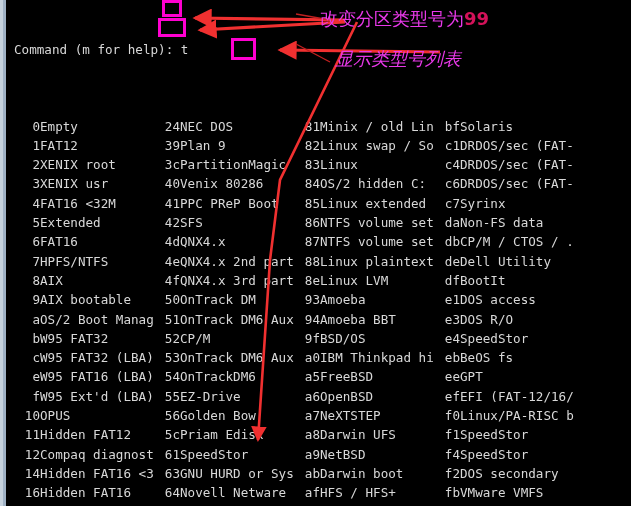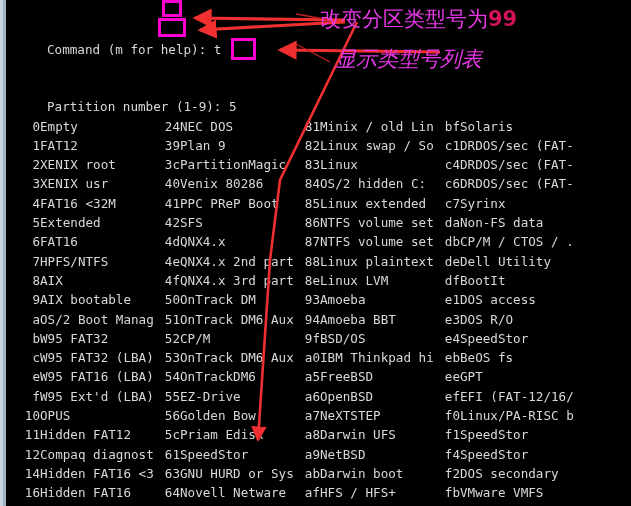--- a/index.html
+++ b/index.html
@@ -31,21 +31,21 @@
     background: #000;
     color: #d8d8d8;
     font-family: "DejaVu Sans Mono", "Liberation Mono", monospace;
     font-size: 12.6px;
     line-height: 19.3px;
     white-space: pre;
     letter-spacing: 0px;
   }
   .trow { height: 19.3px; }
 
-  #prompt-block { position: absolute; left: 8px; top: 1px; margin-left: 33px; }
+  #prompt-block { position: absolute; left: 8px; top: 1px; }
   #table-block  { position: absolute; left: 8px; top: 78px; }
   #footer-block { position: absolute; left: 8px; top: 464px; }
 
   .tbl { border-collapse: collapse; }
   .tbl td {
     padding: 0;
     font-family: "DejaVu Sans Mono", "Liberation Mono", monospace;
     font-size: 12.6px;
     line-height: 19.3px;
     color: #d8d8d8;
@@ -63,37 +63,36 @@
   }
   .hl-box {
     position: absolute;
     border: 3px solid #ff00d0;
     background: transparent;
   }
   .cn-note {
     position: absolute;
     color: #e838e8;
     font-family: "DejaVu Sans", "Liberation Sans", sans-serif;
-    font-size: 21px;
+    font-size: 18px;
     line-height: 20px;
     white-space: pre;
   }
   .cn-note .accent { color: #d4125a; font-weight: bold; }
 </style>
 </head>
 <body>
 
 <div id="left-edge-outer"></div>
 <div id="left-edge-inner"></div>
 
 <div id="terminal">
 
   <div id="prompt-block">
     <div class="trow"><span>Command (m for help): </span><span>t</span></div>
-    <div class="trow"><span>Partition number (1-9): </span><span>5</span></div>
   </div>
 
   <div id="table-block">
     <table class="tbl">
       <tbody id="tbl-body"><tr><td class="code-cell">0</td><td class="name-cell">Empty</td><td class="code-cell">24</td><td class="name-cell">NEC DOS</td><td class="code-cell">81</td><td class="name-cell">Minix / old Lin</td><td class="code-cell">bf</td><td class="name-cell">Solaris</td></tr><tr><td class="code-cell">1</td><td class="name-cell">FAT12</td><td class="code-cell">39</td><td class="name-cell">Plan 9</td><td class="code-cell">82</td><td class="name-cell">Linux swap / So</td><td class="code-cell">c1</td><td class="name-cell">DRDOS/sec (FAT-</td></tr><tr><td class="code-cell">2</td><td class="name-cell">XENIX root</td><td class="code-cell">3c</td><td class="name-cell">PartitionMagic</td><td class="code-cell">83</td><td class="name-cell">Linux</td><td class="code-cell">c4</td><td class="name-cell">DRDOS/sec (FAT-</td></tr><tr><td class="code-cell">3</td><td class="name-cell">XENIX usr</td><td class="code-cell">40</td><td class="name-cell">Venix 80286</td><td class="code-cell">84</td><td class="name-cell">OS/2 hidden C:</td><td class="code-cell">c6</td><td class="name-cell">DRDOS/sec (FAT-</td></tr><tr><td class="code-cell">4</td><td class="name-cell">FAT16 &lt;32M</td><td class="code-cell">41</td><td class="name-cell">PPC PReP Boot</td><td class="code-cell">85</td><td class="name-cell">Linux extended</td><td class="code-cell">c7</td><td class="name-cell">Syrinx</td></tr><tr><td class="code-cell">5</td><td class="name-cell">Extended</td><td class="code-cell">42</td><td class="name-cell">SFS</td><td class="code-cell">86</td><td class="name-cell">NTFS volume set</td><td class="code-cell">da</td><td class="name-cell">Non-FS data</td></tr><tr><td class="code-cell">6</td><td class="name-cell">FAT16</td><td class="code-cell">4d</td><td class="name-cell">QNX4.x</td><td class="code-cell">87</td><td class="name-cell">NTFS volume set</td><td class="code-cell">db</td><td class="name-cell">CP/M / CTOS / .</td></tr><tr><td class="code-cell">7</td><td class="name-cell">HPFS/NTFS</td><td class="code-cell">4e</td><td class="name-cell">QNX4.x 2nd part</td><td class="code-cell">88</td><td class="name-cell">Linux plaintext</td><td class="code-cell">de</td><td class="name-cell">Dell Utility</td></tr><tr><td class="code-cell">8</td><td class="name-cell">AIX</td><td class="code-cell">4f</td><td class="name-cell">QNX4.x 3rd part</td><td class="code-cell">8e</td><td class="name-cell">Linux LVM</td><td class="code-cell">df</td><td class="name-cell">BootIt</td></tr><tr><td class="code-cell">9</td><td class="name-cell">AIX bootable</td><td class="code-cell">50</td><td class="name-cell">OnTrack DM</td><td class="code-cell">93</td><td class="name-cell">Amoeba</td><td class="code-cell">e1</td><td class="name-cell">DOS access</td></tr><tr><td class="code-cell">a</td><td class="name-cell">OS/2 Boot Manag</td><td class="code-cell">51</td><td class="name-cell">OnTrack DM6 Aux</td><td class="code-cell">94</td><td class="name-cell">Amoeba BBT</td><td class="code-cell">e3</td><td class="name-cell">DOS R/O</td></tr><tr><td class="code-cell">b</td><td class="name-cell">W95 FAT32</td><td class="code-cell">52</td><td class="name-cell">CP/M</td><td class="code-cell">9f</td><td class="name-cell">BSD/OS</td><td class="code-cell">e4</td><td class="name-cell">SpeedStor</td></tr><tr><td class="code-cell">c</td><td class="name-cell">W95 FAT32 (LBA)</td><td class="code-cell">53</td><td class="name-cell">OnTrack DM6 Aux</td><td class="code-cell">a0</td><td class="name-cell">IBM Thinkpad hi</td><td class="code-cell">eb</td><td class="name-cell">BeOS fs</td></tr><tr><td class="code-cell">e</td><td class="name-cell">W95 FAT16 (LBA)</td><td class="code-cell">54</td><td class="name-cell">OnTrackDM6</td><td class="code-cell">a5</td><td class="name-cell">FreeBSD</td><td class="code-cell">ee</td><td class="name-cell">GPT</td></tr><tr><td class="code-cell">f</td><td class="name-cell">W95 Ext'd (LBA)</td><td class="code-cell">55</td><td class="name-cell">EZ-Drive</td><td class="code-cell">a6</td><td class="name-cell">OpenBSD</td><td class="code-cell">ef</td><td class="name-cell">EFI (FAT-12/16/</td></tr><tr><td class="code-cell">10</td><td class="name-cell">OPUS</td><td class="code-cell">56</td><td class="name-cell">Golden Bow</td><td class="code-cell">a7</td><td class="name-cell">NeXTSTEP</td><td class="code-cell">f0</td><td class="name-cell">Linux/PA-RISC b</td></tr><tr><td class="code-cell">11</td><td class="name-cell">Hidden FAT12</td><td class="code-cell">5c</td><td class="name-cell">Priam Edisk</td><td class="code-cell">a8</td><td class="name-cell">Darwin UFS</td><td class="code-cell">f1</td><td class="name-cell">SpeedStor</td></tr><tr><td class="code-cell">12</td><td class="name-cell">Compaq diagnost</td><td class="code-cell">61</td><td class="name-cell">SpeedStor</td><td class="code-cell">a9</td><td class="name-cell">NetBSD</td><td class="code-cell">f4</td><td class="name-cell">SpeedStor</td></tr><tr><td class="code-cell">14</td><td class="name-cell">Hidden FAT16 &lt;3</td><td class="code-cell">63</td><td class="name-cell">GNU HURD or Sys</td><td class="code-cell">ab</td><td class="name-cell">Darwin boot</td><td class="code-cell">f2</td><td class="name-cell">DOS secondary</td></tr><tr><td class="code-cell">16</td><td class="name-cell">Hidden FAT16</td><td class="code-cell">64</td><td class="name-cell">Novell Netware</td><td class="code-cell">af</td><td class="name-cell">HFS / HFS+</td><td class="code-cell">fb</td><td class="name-cell">VMware VMFS</td></tr><tr><td class="code-cell">17</td><td class="name-cell">Hidden HPFS/NTF</td><td class="code-cell">65</td><td class="name-cell">Novell Netware</td><td class="code-cell">b7</td><td class="name-cell">BSDI fs</td><td class="code-cell">fc</td><td class="name-cell">VMware VMKCORE</td></tr></tbody>
     </table>
   </div>
 
   <div id="footer-block">
     <div class="trow"><span>Hex code (type L to list codes): </span><span>99</span></div>

